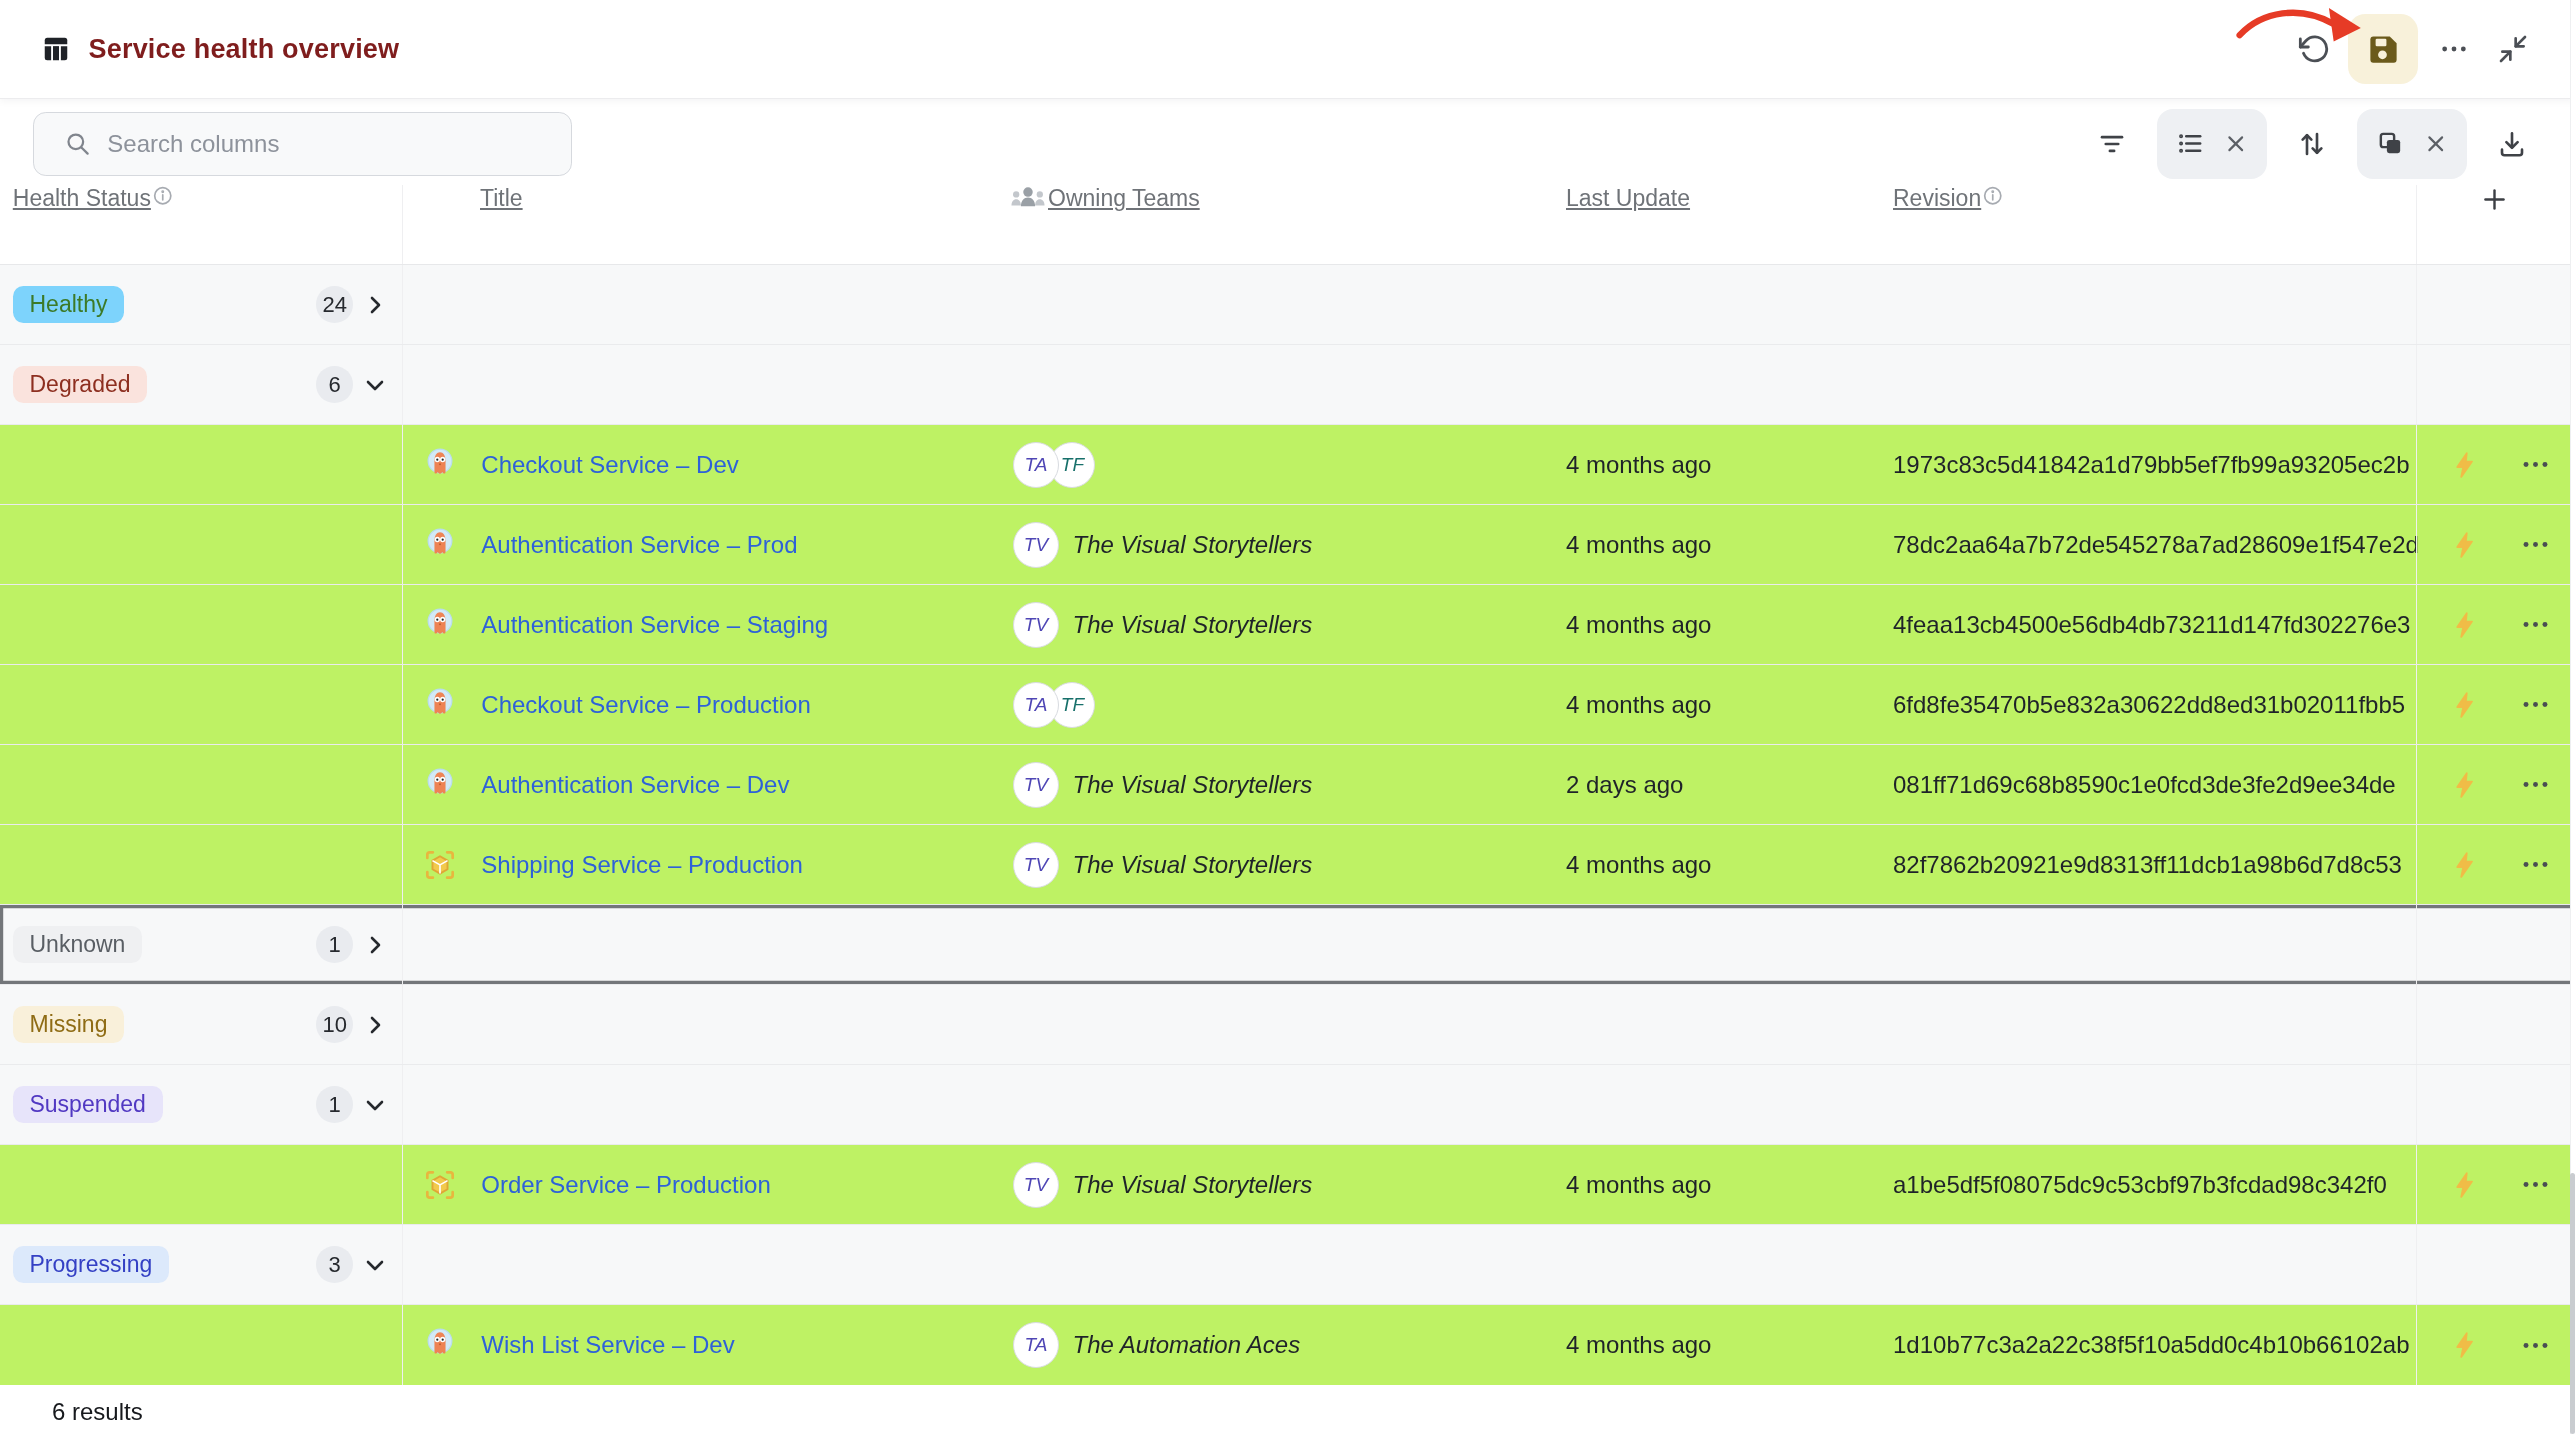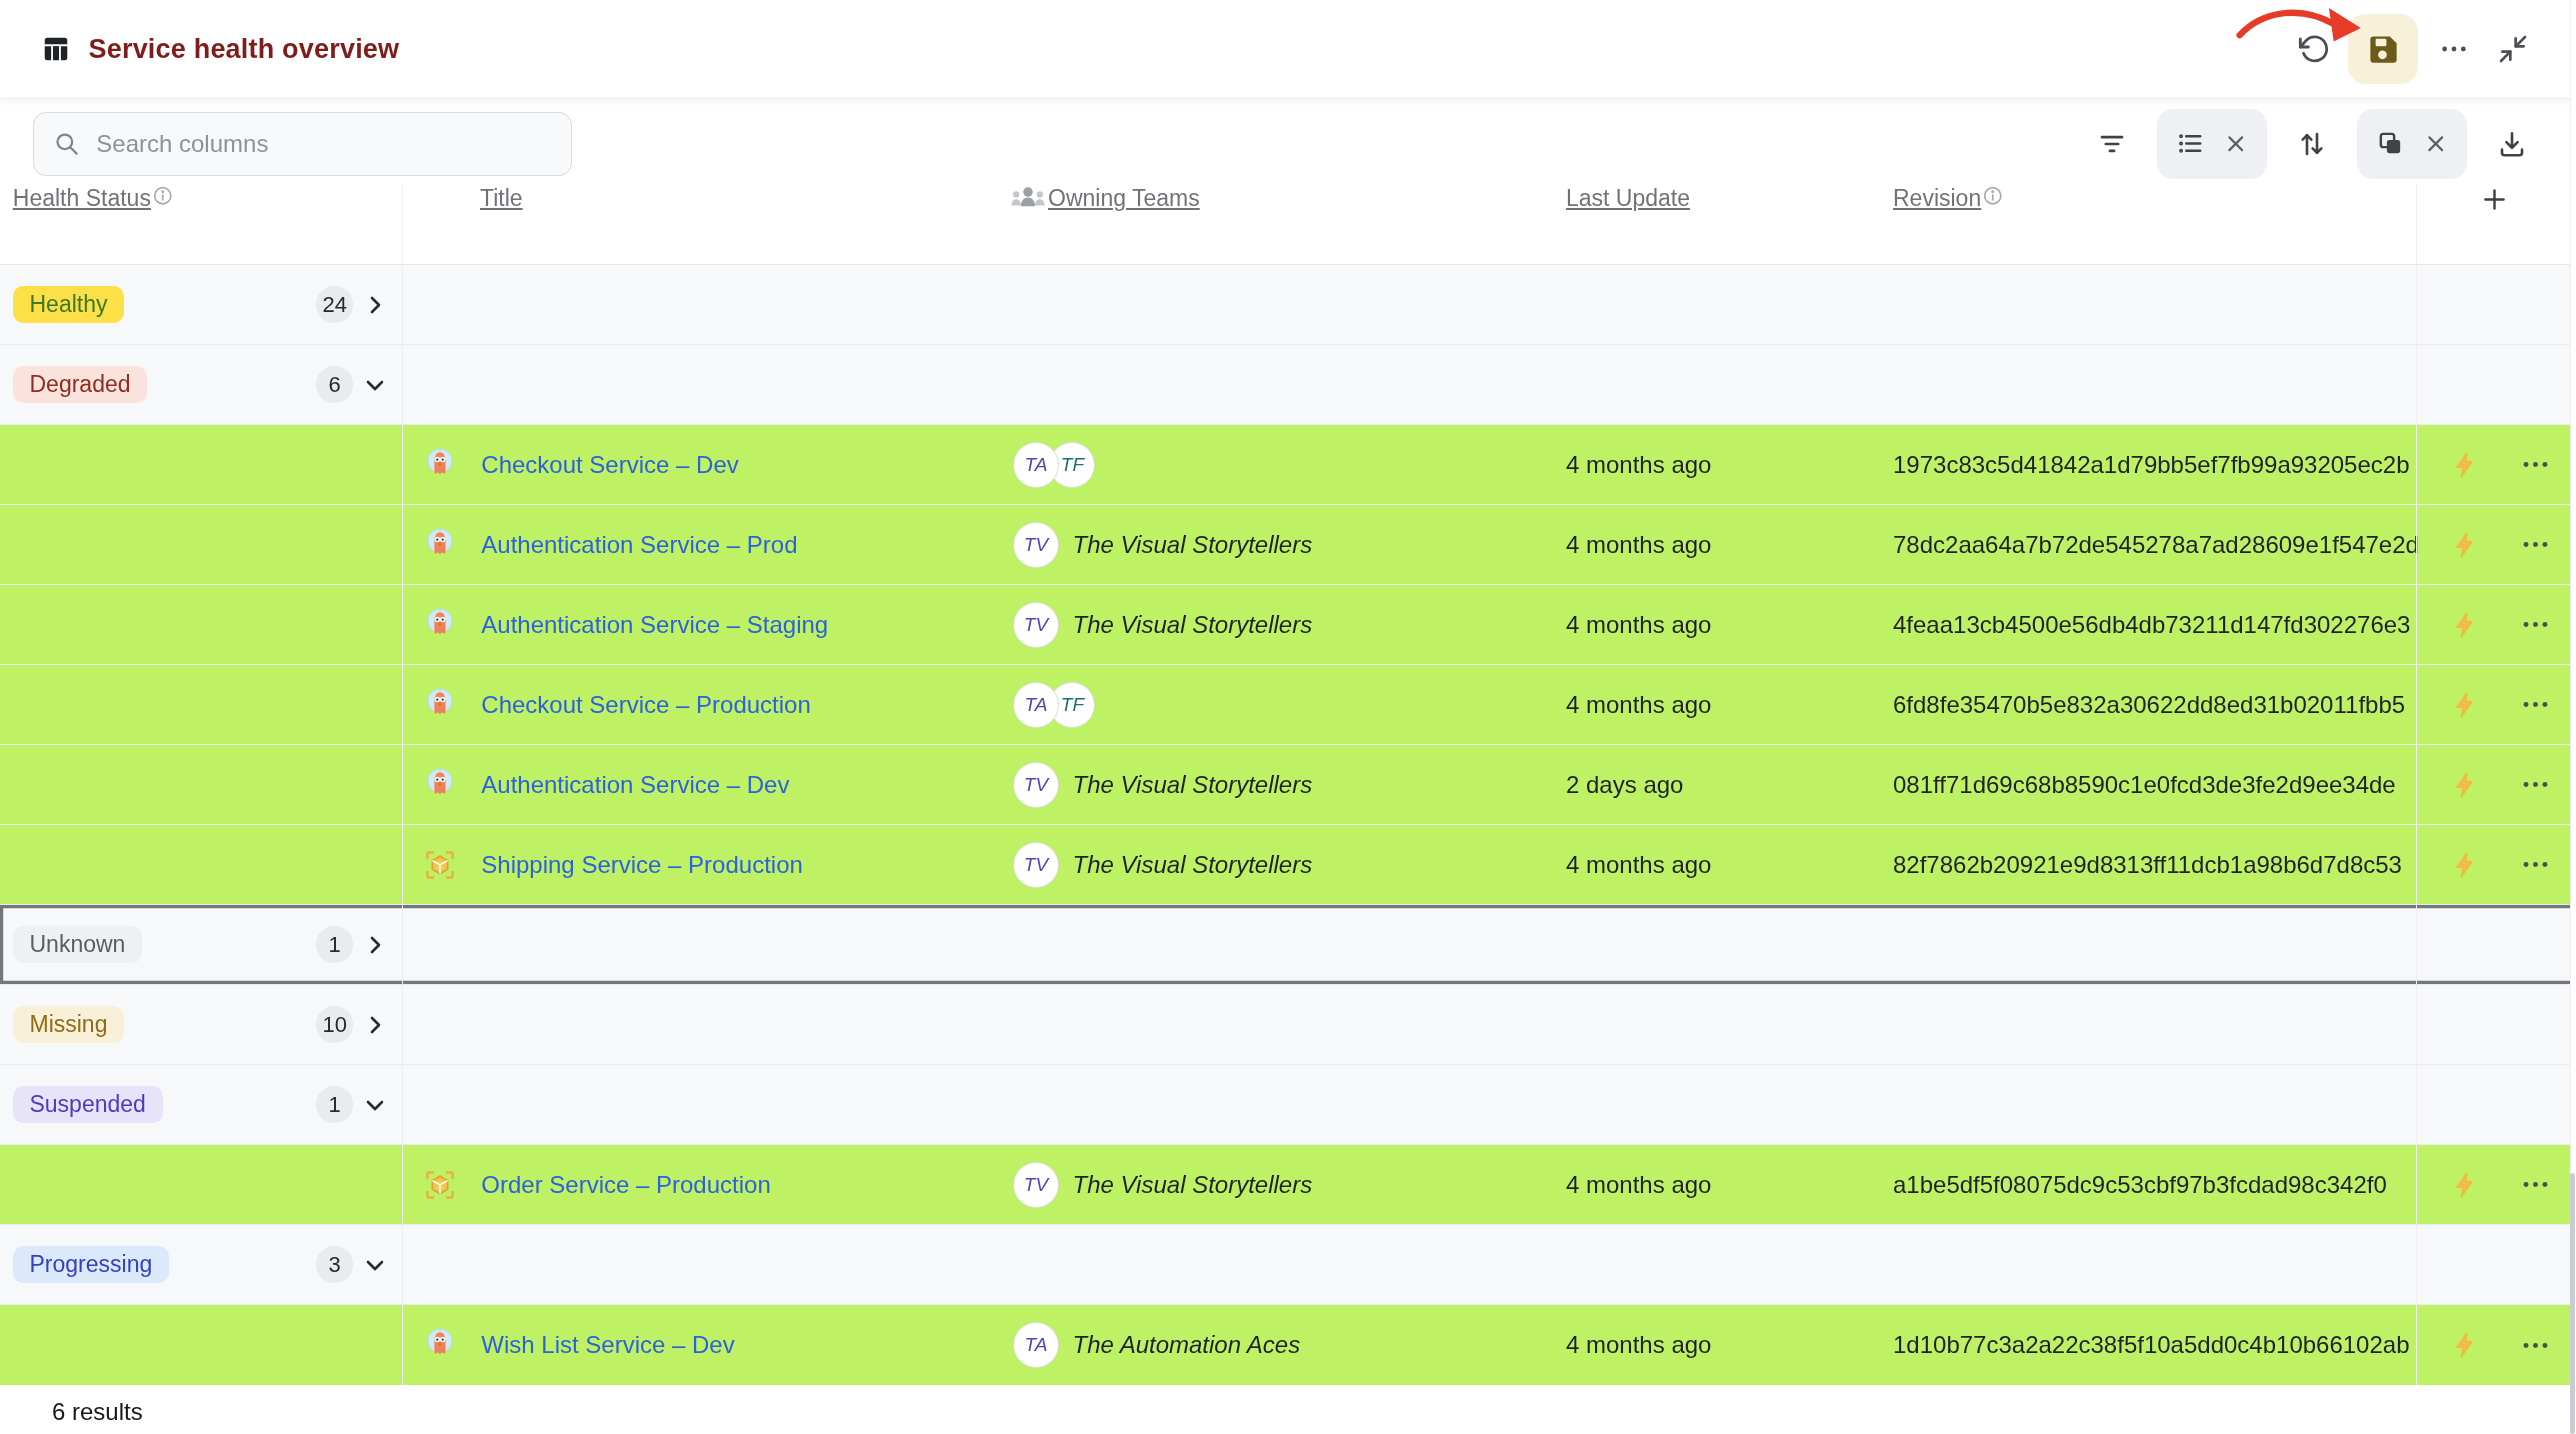--- a/index.html
+++ b/index.html
@@ -25,21 +25,21 @@
   .iconbtn { width:46px; height:46px; display:flex; align-items:center; justify-content:center; color:#4b4f55; border-radius:9.6px; }
   .iconbtn svg { width:32px; height:32px; }
   .save-btn { width:70px; height:70px; background:#f8f1da; border-radius:17.5px; display:flex; align-items:center; justify-content:center; }
   .save-btn svg { width:35px; height:35px; }
   .annotation-arrow { position:absolute; left:0; top:0; width:2576px; height:99px; pointer-events:none; }
 
   
   .controls { height:86px; display:flex; align-items:center; justify-content:space-between; padding:3.2px 49px 0 33px; background:#fff; }
   .search {
     width:539px; height:64px; border:1.6px solid #d6d9de; border-radius:12.8px; background:#f8f9fa;
-    display:flex; align-items:center; gap:14.3px; padding:0 19px;
+    display:flex; align-items:center; gap:14.3px; padding:0 30px;
   }
   .search svg { width:27px; height:27px; color:#80858d; flex:none; }
   .search input { border:0; background:transparent; outline:0; width:100%; font-size:24px; color:#30343a; font-family:inherit; }
   .search input::placeholder { color:#8d929b; }
   .ctr-right { display:flex; align-items:center; gap:30px; }
   .ctr-icon { color:#3f4247; display:flex; align-items:center; justify-content:center; }
   .ctr-icon svg { width:30px; height:30px; }
   .pill { height:70px; background:#eef0f3; border-radius:16px; display:flex; align-items:center; gap:17.5px; padding:0 19px; }
   .pill .ctr-icon svg { width:29px; height:29px; }
   .pill .x-icon svg { width:25.5px; height:25.5px; color:#5c6066; }
@@ -252,21 +252,21 @@
     <svg class="plus-icon" viewBox="0 0 24 24" fill="none" stroke="currentColor" stroke-width="2" stroke-linecap="round">
       <line x1="12" y1="4.5" x2="12" y2="19.5"></line>
         <line x1="4.5" y1="12" x2="19.5" y2="12"></line>
     </svg>
   </div>
 </div>
 
 <div id="rows">
     <div class="grid row group">
     <div class="cell c-status">
-      <span class="badge" style="background: #fde047; color: rgb(60, 122, 40);">Healthy</span>
+      <span class="badge" style="background: #7dd3fc; color: rgb(60, 122, 40);">Healthy</span>
       <span class="count-wrap">
         <span class="count">24</span>
         <svg class="chev" viewBox="0 0 24 24" fill="none" stroke="currentColor" stroke-width="2.6" stroke-linecap="round" stroke-linejoin="round">
           <polyline points="9 5 16 12 9 19"></polyline>
         </svg>
       </span>
     </div>
     <div class="cell c-title"></div>
     <div class="cell c-teams"></div>
     <div class="cell c-update"></div>

